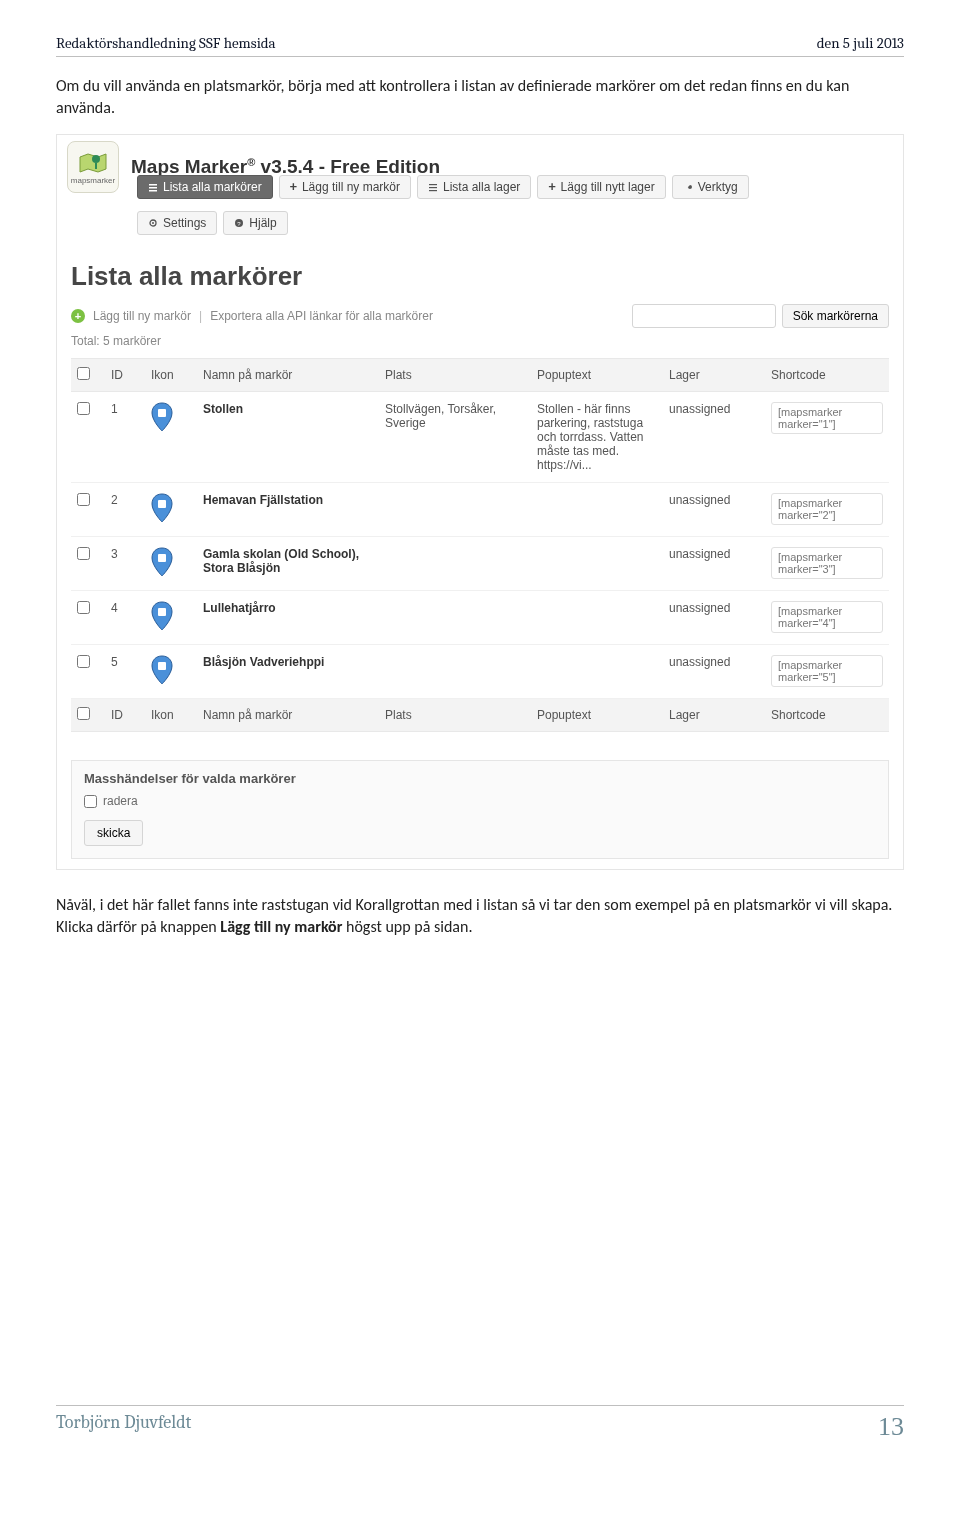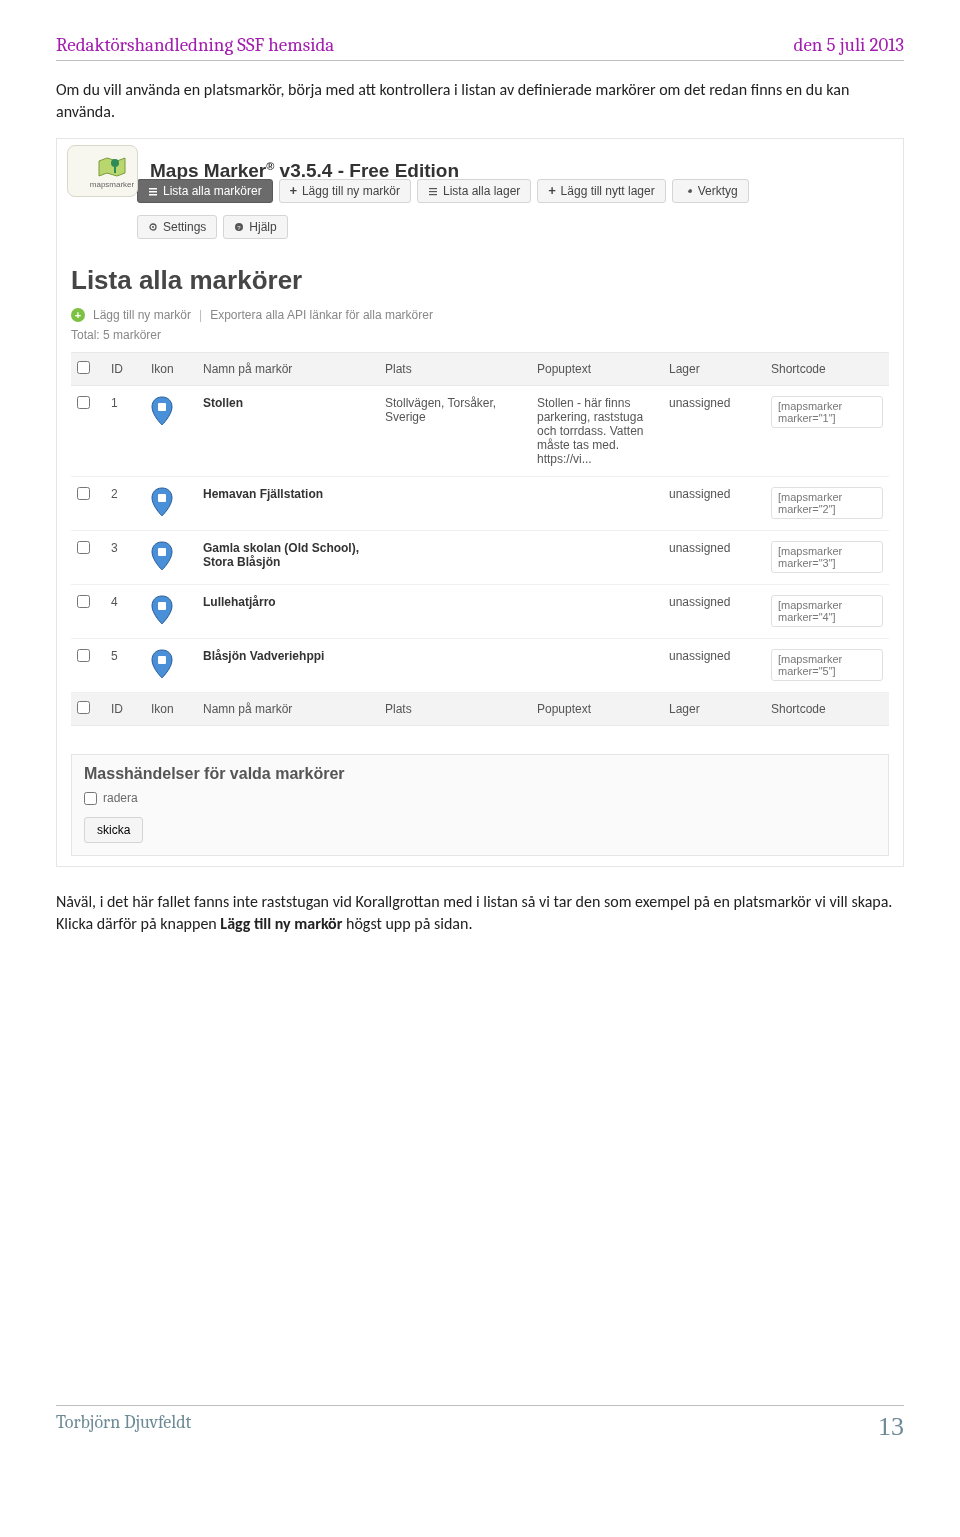--- a/index.html
+++ b/index.html
@@ -12,22 +12,22 @@
   .page {
     padding: 34px 56px 28px 56px;
     position: relative;
     min-height: 1470px;
     box-sizing: border-box;
   }
   .doc-header {
     display: flex;
     justify-content: space-between;
     font-family: Cambria, Georgia, serif;
-    color: #a21caf;
-    font-size: 19px;
+    color: #0f172a;
+    font-size: 15px;
     border-bottom: none;
     margin-bottom: 4px;
     gap: 12px;
   }
   .hr {
     border: 0;
     border-top: 1px solid #bfbfbf;
     margin: 2px 0 18px 0;
   }
   .body-text {
@@ -55,21 +55,20 @@
     width: 50px;
     height: 50px;
     background: #f7f7f0;
     border: 1px solid #d8d8c8;
     border-radius: 8px;
     position: relative;
     display: flex;
     flex-direction: column;
     align-items: center;
     justify-content: center;
-    padding-left: 19px;
   }
   .logo svg { display:block }
   .logo-label {
     font-size: 8px;
     color: #666;
     margin-top: 1px;
   }
   .app-title {
     font-size: 19px;
     font-weight: bold;
@@ -197,21 +196,21 @@
     display: inline-block;
   }
   .massbox {
     margin: 28px 14px 0 14px;
     border: 1px solid #e5e5e5;
     background: #fafafa;
     padding: 10px 12px 12px 12px;
     font-size: 12px;
     color: #6a6a6a;
   }
-  .massbox .mtitle { font-weight: bold; font-size: 16px; color:#555; margin-bottom:8px; }
+  .massbox .mtitle { font-weight: bold; font-size: 13px; color:#555; margin-bottom:8px; }
   .massbox label { display:flex; align-items:center; gap:6px; margin:4px 0; }
   .massbox select {
     border: 1px solid #ccc;
     background: #fff;
     font-size: 11px;
     padding: 1px 2px;
   }
   .massbox button {
     margin-top: 8px;
     border: 1px solid #d5d5d5;
@@ -312,20 +311,24 @@
     </div>
 
     <h2>Lista alla markörer</h2>
 
     <div class="subbar">
       <div class="subbar-left">
         <span class="plus-circle">+</span>
         <a href="#">Lägg till ny markör</a>
         <span class="subbar-sep">|</span>
         <a href="#">Exportera alla API länkar för alla markörer</a>
+      </div>
+      <div class="subbar-right">
+        <input type="text" style="">
+        <button>Sök markörerna</button>
       </div>
     </div>
 
     <div class="total">Total: 5 markörer</div>
 
     <table class="markers">
       <thead>
         <tr>
           <th style="width:22px"><input type="checkbox" style=""></th>
           <th style="width:28px">ID</th>

